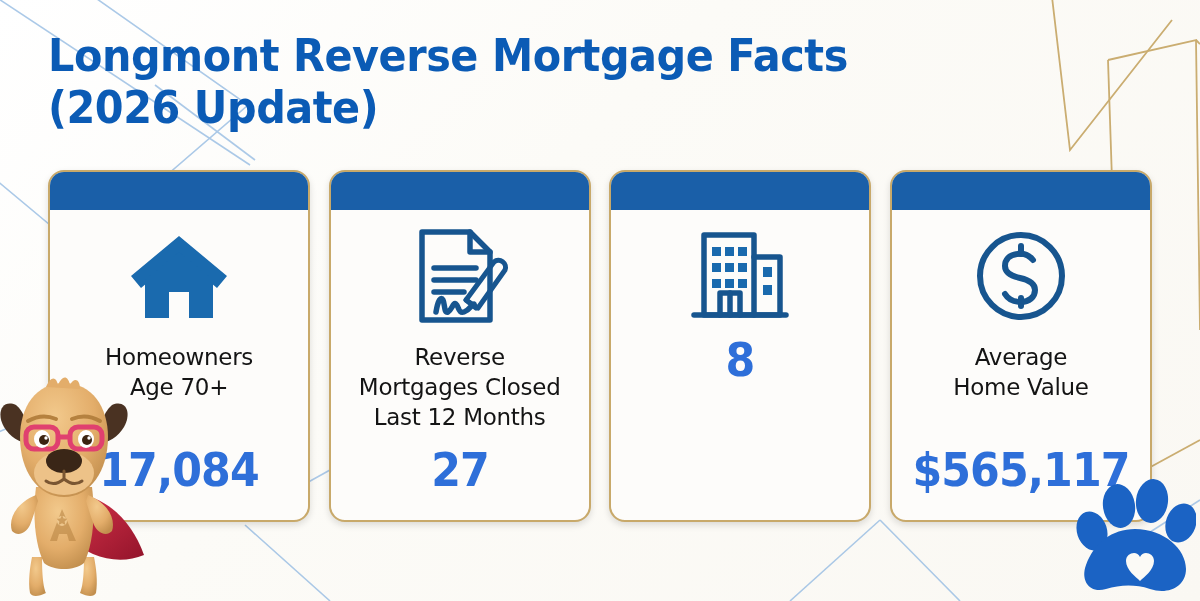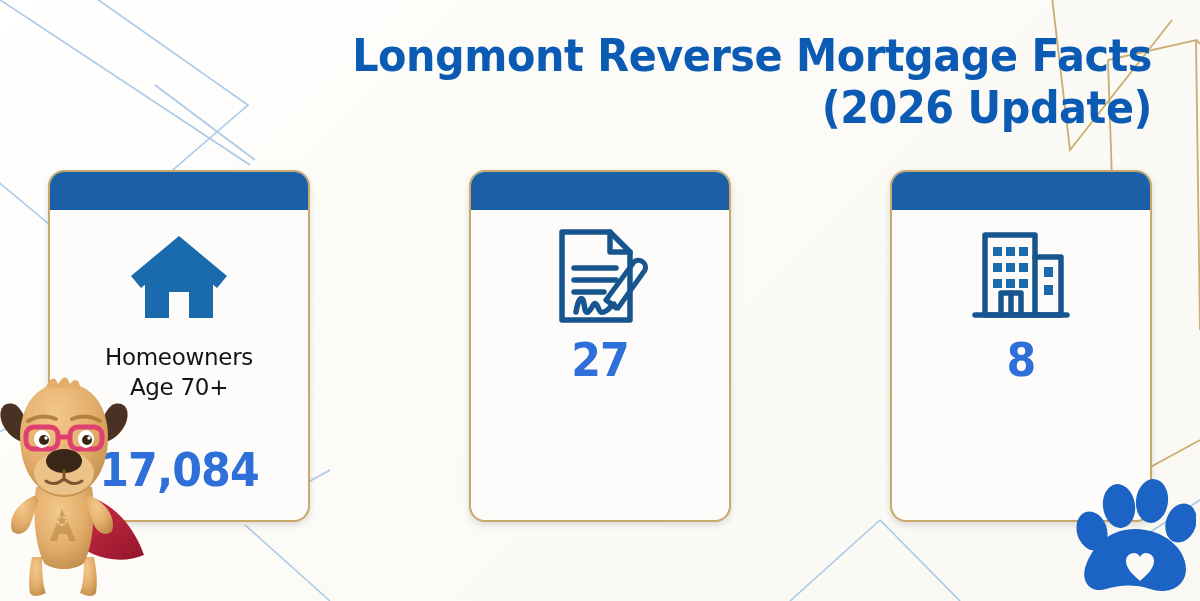--- a/index.html
+++ b/index.html
@@ -19,21 +19,21 @@
     overflow:hidden;
   }
 
   
   .bg-deco { position:absolute; inset:0; pointer-events:none; }
   .bg-deco svg { width:100%; height:100%; display:block; }
 
   
   .title-block {
     position:absolute; top:30px; left:0; right:0;
-    text-align:right; z-index:6;
+    text-align:left; z-index:6;
   }
   .title-line {
     color:#0b5bb5;
     font-family:"DejaVu Sans", sans-serif;
     font-weight:bold;
     font-size:45px;
     line-height:52px;
     letter-spacing:-0.5px;
     transform:scaleX(0.92);
     transform-origin:center;
@@ -193,20 +193,27 @@
             <path d="M26 54 H68"></path>
             <path d="M26 66 H56"></path>
             <path d="M28 86 c2-12 5-16 7-12 s1 14 5 12 s5-10 8-8 s2 10 8 8 s6-6 10-8"></path>
           </g>
           <g fill="none" stroke="#17558f" stroke-width="5" stroke-linecap="round" stroke-linejoin="round">
             <path d="M64 84 L92 46 a7 7 0 0 1 11 8 L76 92 Z" transform="translate(-6,-10)"></path>
             <path d="M58 74 L68 82"></path>
           </g>
         </svg>
       </div>
+      <div class="card-label">
+        <span>
+          <span>Reverse</span><br>
+          <span>Mortgages Closed</span><br>
+          <span>Last 12 Months</span>
+        </span>
+      </div>
       <div class="card-value">27</div>
     </div>
 
     <div class="card">
       <div class="card-header"></div>
       <div class="card-icon">
         <svg width="108" height="98" viewBox="0 0 108 98">
           <g fill="none" stroke="#17558f" stroke-width="5.5" stroke-linecap="round" stroke-linejoin="round">
             <path d="M18 8 H68 V88 H18 Z"></path>
             <path d="M68 30 H94 V88 H68"></path>
@@ -225,20 +232,40 @@
             <rect x="39" y="52" width="9" height="9"></rect>
             <rect x="52" y="52" width="9" height="9"></rect>
             <rect x="77" y="40" width="9" height="10"></rect>
             <rect x="77" y="58" width="9" height="10"></rect>
           </g>
         </svg>
       </div>
       <div class="card-value">8</div>
     </div>
 
+    <div class="card">
+      <div class="card-header"></div>
+      <div class="card-icon">
+        <svg width="100" height="100" viewBox="0 0 100 100">
+          <circle cx="50" cy="50" r="41" fill="none" stroke="#17558f" stroke-width="6"></circle>
+          <g fill="none" stroke="#17558f" stroke-width="6" stroke-linecap="round" stroke-linejoin="round">
+            <path d="M62 34 c-4-5-10-7-16-6 c-8 1-12 6-12 12 c0 7 6 10 15 12 c9 2 15 5 15 12 c0 7-6 12-14 12 c-7 0-13-3-16-8"></path>
+            <path d="M50 20 V28"></path>
+            <path d="M50 72 V80"></path>
+          </g>
+        </svg>
+      </div>
+      <div class="card-label">
+        <span>
+          <span>Average</span><br>
+          <span>Home Value</span>
+        </span>
+      </div>
+      <div class="card-value">$565,117</div>
+    </div>
 
   </div>
 
   <div class="mascot">
     <svg width="160" height="232" viewBox="0 0 160 232">
       <defs>
         <radialGradient id="furG" cx="40%" cy="30%" r="75%">
           <stop offset="0%" stop-color="#f2c98c"></stop>
           <stop offset="60%" stop-color="#e3ad6a"></stop>
           <stop offset="100%" stop-color="#c28f4e"></stop>

